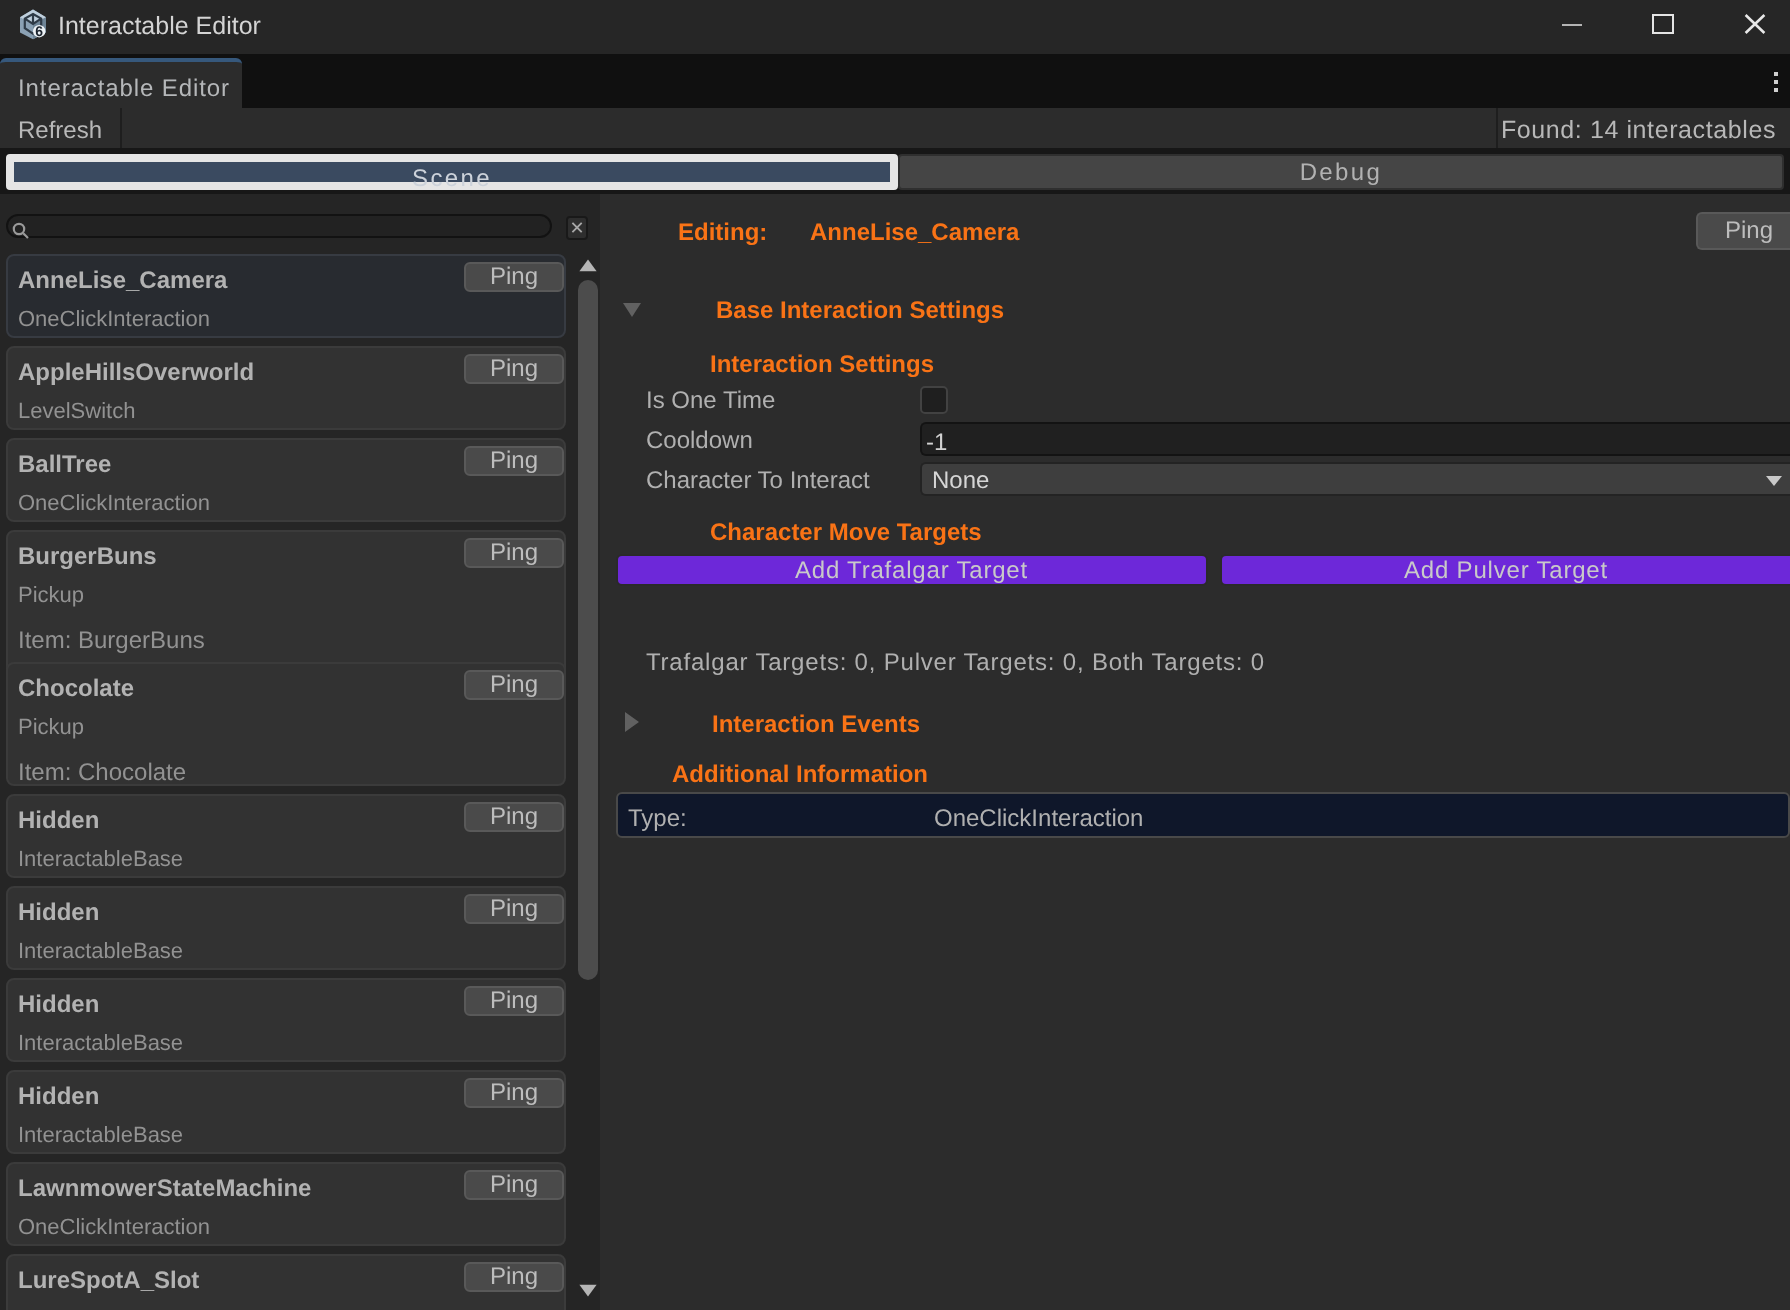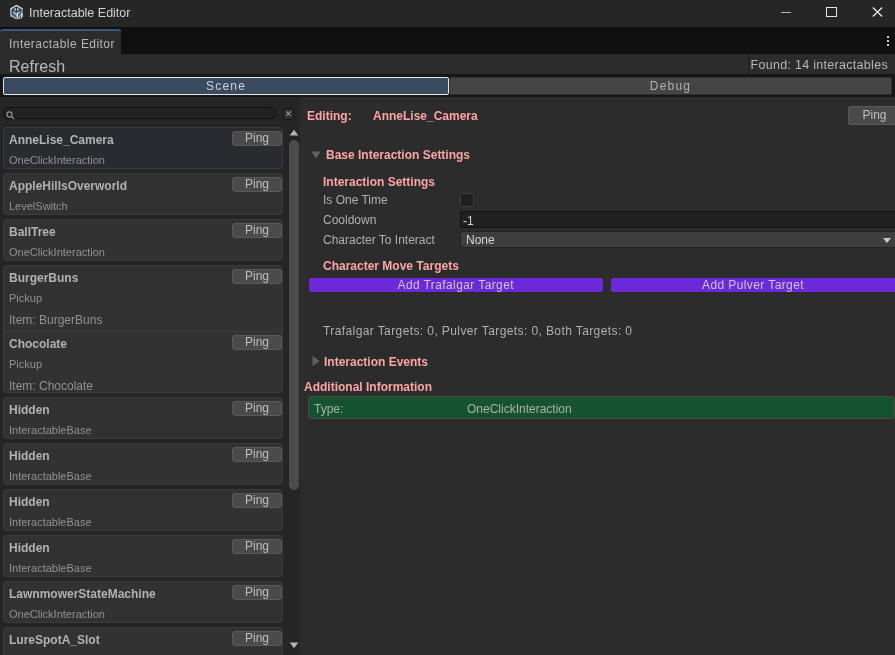--- a/index.html
+++ b/index.html
@@ -11,60 +11,60 @@
 #titletext{position:absolute;left:29px;top:6px;font-size:12.5px;color:#d4d4d4;}
 
 #tabstrip{position:absolute;left:0;top:27px;width:895px;height:27px;background:#101010;}
 #doctab{position:absolute;left:0;top:2px;width:121px;height:25px;background:#2c2c2c;
   border-top:2.5px solid #36587c;border-radius:3px 3px 0 0;}
 #doctab span{position:absolute;left:9px;top:6px;font-size:12px;letter-spacing:0.45px;color:#b5b7b9;}
 #kebab div{position:absolute;left:886.5px;width:2.7px;height:2.7px;background:#cfcfcf;}
 
 #toolbar{position:absolute;left:0;top:54px;width:895px;height:20px;background:#2c2c2c;}
 #refreshbtn{position:absolute;left:0;top:0;width:61px;height:20px;border-right:1px solid #1e1e1e;}
-#refreshbtn span{position:absolute;left:9px;top:3.5px;font-size:16px;color:#b8b8b8;}
+#refreshbtn span{position:absolute;left:9px;top:3.5px;font-size:12px;color:#b8b8b8;}
 #foundcell{position:absolute;right:0;top:0;width:147px;height:20px;border-left:1px solid #1e1e1e;}
 #foundcell span{position:absolute;right:7px;top:4px;font-size:12.5px;letter-spacing:0.3px;color:#b8b8b8;}
 
 #tabbar{position:absolute;left:0;top:74px;width:895px;height:23px;background:#171717;}
 .bigtab{position:absolute;top:3px;height:18px;font-size:12px;letter-spacing:1.2px;text-align:center;line-height:17px;}
-#scenetab{left:3px;width:446px;background:#3a4a60;border:1px solid #e5e5e5;border-radius:2px;color:#ccd2da;}
+#scenetab{left:3px;width:446px;background:#3a4a60;border:4px solid #e5e5e5;border-radius:2px;color:#ccd2da;}
 #debugtab{left:449px;width:443px;background:#454545;border:1px solid #2f2f2f;border-radius:2px;color:#b2b2b2;}
 
 #leftpanel{position:absolute;left:0;top:97px;width:300px;height:558px;background:#252525;}
 #searchbox{position:absolute;left:3px;top:10px;width:273px;height:12px;background:#222222;
   border:1px solid #121212;border-radius:7px;}
 #clearbtn{position:absolute;left:283px;top:11px;width:11px;height:12px;background:#2e2e2e;
   border:1px solid #191919;border-radius:2px;color:#a8a8a8;font-size:9px;text-align:center;line-height:10px;}
 .card{position:absolute;left:3px;width:280px;background:#323232;border:1px solid #3b3b3b;border-radius:4px;}
 .card.sel{background:#282b30;border:1px solid #373b42;}
 .card .t{position:absolute;left:5px;top:5px;font-size:12px;font-weight:bold;color:#b2b2b2;}
 .card .s1{position:absolute;left:5px;top:26px;font-size:11px;color:#929292;}
 .card .s2{position:absolute;left:5px;top:47px;font-size:12px;color:#929292;}
 .card .ping{position:absolute;left:228px;top:3px;width:50px;height:15px;background:#4a4a4a;
   border:1px solid #595959;border-radius:3px;color:#bdbdbd;font-size:12px;text-align:center;line-height:13.5px;}
 
 #sbthumb{position:absolute;left:289px;top:43px;width:10px;height:350px;background:#4c4c4c;border-radius:5px;}
 .sbarrow{position:absolute;left:289px;width:10px;height:8px;color:#999;}
 
 #rightpanel{position:absolute;left:300px;top:97px;width:595px;height:558px;background:#2c2c2c;}
-.b{font-weight:bold;color:#fca5a5;}
+.b{font-weight:bold;color:#f97316;margin-left:32px;}
 .lbl{color:#b0b0b0;}
 .rp{position:absolute;font-size:12px;}
 #pingtop{position:absolute;left:548px;top:9px;width:52px;height:19px;background:#4a4a4a;
   border:1px solid #595959;border-radius:3px 0 0 3px;border-right:none;color:#bdbdbd;font-size:12px;text-align:center;line-height:17px;}
 #checkbox{position:absolute;left:160.4px;top:96.2px;width:13.5px;height:13.5px;background:#1f1f1f;border:1px solid #424242;border-radius:2.5px;}
 #cooldown{position:absolute;left:160px;top:113.7px;width:435px;height:17px;background:#202020;border:1px solid #131313;
   border-radius:3px 0 0 3px;border-right:none;color:#d2d2d2;font-size:12px;line-height:18px;padding-left:2px;}
 #dropdown{position:absolute;left:160px;top:134px;width:435px;height:16.8px;background:#3e3e3e;border:1px solid #232323;
   border-radius:3px 0 0 3px;border-right:none;color:#d6d6d6;font-size:12px;line-height:16px;padding-left:5px;}
 #droparrow{position:absolute;right:4px;top:6px;width:0;height:0;border-left:4.6px solid transparent;border-right:4.6px solid transparent;border-top:5.4px solid #c9c9c9;}
 .addbtn{position:absolute;height:16px;background:#6d28d9;border:1px solid #2a2a2a;border-radius:3px;
   color:#c9c9c9;font-size:12px;letter-spacing:0.4px;text-align:center;line-height:14px;}
-#typebox{position:absolute;left:7.5px;top:299px;width:587.5px;height:23px;border:1px solid #494949;border-radius:3px;background:#14532d;padding-left:25px;}
+#typebox{position:absolute;left:7.5px;top:299px;width:587.5px;height:23px;border:1px solid #494949;border-radius:3px;background:#0f172a;padding-left:25px;}
 </style>
 </head>
 <body>
 
 <div id="titlebar">
   <svg class="abs" style="left:9px;top:4px" width="15" height="16" viewBox="0 0 15 16">
     <polygon points="7.5,0.8 14,4.6 14,12.2 7.5,15.6 1,12.2 1,4.6" fill="#8ba1b4"></polygon>
     <polygon points="7.5,0.8 14,4.6 7.5,8.2 1,4.6" fill="#bfcfdc"></polygon>
     <polygon points="7.5,8.2 14,4.6 14,12.2 7.5,15.6" fill="#6e8496"></polygon>
     <path d="M7.5,3 L11.6,5.3 L11.6,10.1 L7.5,12.8 L3.4,10.1 L3.4,5.3 Z M7.5,3 L7.5,8 M3.4,5.3 L7.5,8 L11.6,5.3" fill="none" stroke="#2e3a46" stroke-width="1.1"></path>

